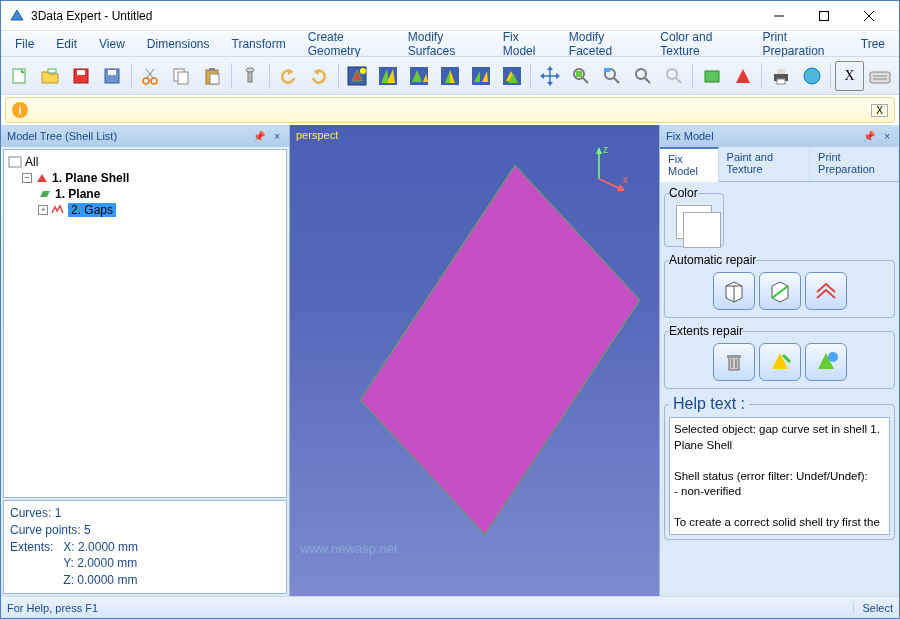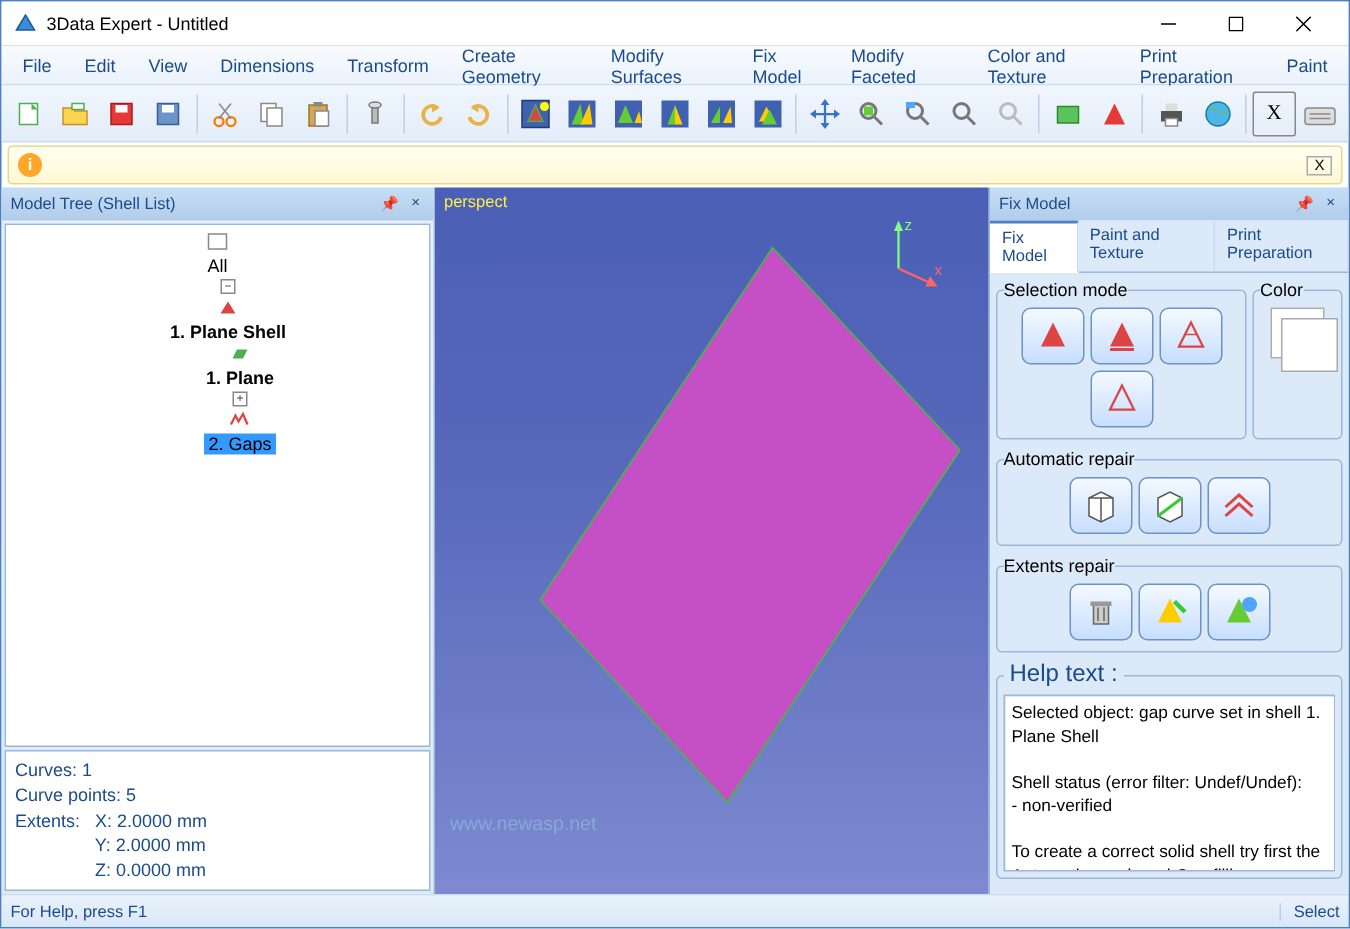--- a/index.html
+++ b/index.html
@@ -17,21 +17,21 @@
 .infobar { height: 26px; background: linear-gradient(#fffef0,#fef8d4); border: 1px solid #e6d98a; margin: 2px 4px; display: flex; align-items: center; padding: 0 6px; border-radius: 3px; }
 .infobar .info-icon { width: 16px; height: 16px; border-radius: 50%; background: #ffa726; color: #fff; font-weight: bold; display: flex; align-items: center; justify-content: center; font-size: 11px; }
 .infobar .close-x { margin-left: auto; padding: 0 4px; border:1px solid #aaa; font-size:10px; }
 .main { flex: 1; display: flex; min-height: 0; }
 .panel { background: linear-gradient(#e8f1fb,#dce9f8); display: flex; flex-direction: column; }
 .panel-header { height: 22px; background: linear-gradient(#c7ddf5,#b1cdea); color: #1a4b8c; font-size: 11px; padding: 0 6px; display: flex; align-items: center; }
 .panel-header .hdr-btns { margin-left: auto; display: flex; gap: 2px; color: #1a4b8c; font-size: 10px; }
 .panel-header .hdr-btn { padding: 0 3px; }
 .left-panel { width: 289px; border-right: 1px solid #9bb8d9; }
 .tree { flex: 1; background: #fff; border: 1px solid #9bb8d9; margin: 2px; padding: 4px; font-size: 12px; overflow: auto; }
-.tree-row { display: flex; align-items: center; padding: 1px 0; gap: 3px; flex-direction: column; }
+.tree-row { display: flex; align-items: center; padding: 1px 0; gap: 3px; }
 .tree-row.sel .tree-label { background: #3399ff; color: #000000; padding: 0 3px; }
 .tree-indent-1 { padding-left: 14px; }
 .tree-indent-2 { padding-left: 30px; }
 .tree-toggle { width: 10px; height: 10px; border: 1px solid #888; font-size: 8px; line-height: 8px; text-align: center; color: #444; }
 .tree-icon { width: 14px; height: 12px; display:flex;align-items:center;justify-content:center; }
 .info-box { background: #fff; border: 1px solid #9bb8d9; margin: 0 2px 2px 2px; padding: 4px 6px; font-size: 12px; color: #1a4b8c; line-height: 1.4; }
 .viewport { flex: 1; position: relative; background: linear-gradient(to bottom, #4a5fb5 0%, #5868bb 40%, #7d8ad0 100%); overflow: hidden; }
 .view-label { position: absolute; top: 4px; left: 6px; color: #ffee44; font-size: 11px; text-align: center; }
 .axis-gizmo { position: absolute; top: 18px; right: 22px; }
 .right-panel { width: 240px; border-left: 1px solid #9bb8d9; }
@@ -88,21 +88,21 @@
   <span class="menu-item">Edit</span>
   <span class="menu-item">View</span>
   <span class="menu-item">Dimensions</span>
   <span class="menu-item">Transform</span>
   <span class="menu-item">Create Geometry</span>
   <span class="menu-item">Modify Surfaces</span>
   <span class="menu-item">Fix Model</span>
   <span class="menu-item">Modify Faceted</span>
   <span class="menu-item">Color and Texture</span>
   <span class="menu-item">Print Preparation</span>
-  <span class="menu-item">Paint</span>
+  <span class="menu-item">Tree</span>
 </div>
 
 <div class="toolbar">
   <div class="tb-btn">
       <svg width="20" height="20">
         <rect x="4" y="3" width="12" height="14" fill="#fff" stroke="#4caf50"></rect>
         <path d="M12 3 L16 7 L12 7 Z" fill="#4caf50"></path>
       </svg>
     </div>
   <div class="tb-btn">
@@ -368,47 +368,20 @@
         <span class="hdr-btn">×</span>
       </span>
     </div>
     <div class="tabs">
       <div class="tab active">Fix Model</div>
       <div class="tab">Paint and Texture</div>
       <div class="tab">Print Preparation</div>
     </div>
     <div class="right-body">
       <div class="top-groups">
-        <fieldset style="flex:1">
-          <legend>Selection mode</legend>
-          <div class="group-row">
-            <div class="icon-btn">
-                <svg width="26" height="26">
-                  <path d="M5 20 L13 4 L21 20 Z" fill="#d44"></path>
-                </svg>
-              </div>
-            <div class="icon-btn">
-                <svg width="26" height="26">
-                  <path d="M5 20 L13 4 L21 20 Z" fill="#d44"></path>
-                  <line x1="5" y1="22" x2="21" y2="22" stroke="#d44" stroke-width="2"></line>
-                </svg>
-              </div>
-            <div class="icon-btn">
-                <svg width="26" height="26">
-                  <path d="M5 20 L13 4 L21 20 Z" fill="none" stroke="#d44" stroke-width="1.5"></path>
-                  <line x1="9" y1="12" x2="17" y2="12" stroke="#d44"></line>
-                </svg>
-              </div>
-            <div class="icon-btn">
-                <svg width="26" height="26">
-                  <path d="M5 20 L13 4 L21 20 Z" fill="none" stroke="#d44" stroke-width="1.5"></path>
-                </svg>
-              </div>
-          </div>
-        </fieldset>
         <fieldset style="width:60px">
           <legend>Color</legend>
           <div class="group-row">
               <div class="color-swatch"></div>
             </div>
         </fieldset>
       </div>
       <fieldset>
         <legend>Automatic repair</legend>
         <div class="group-row">

